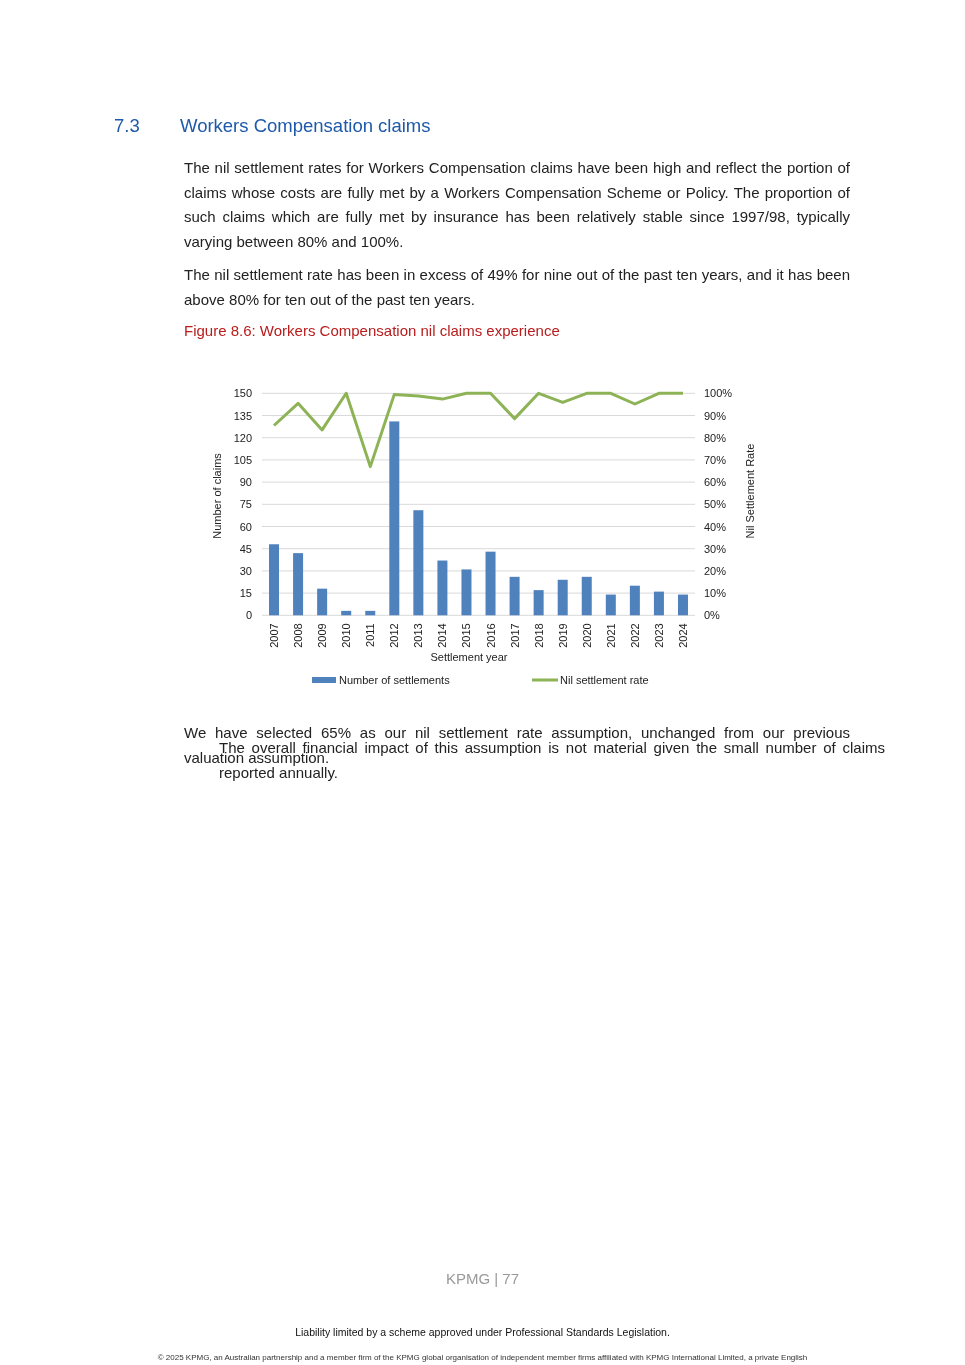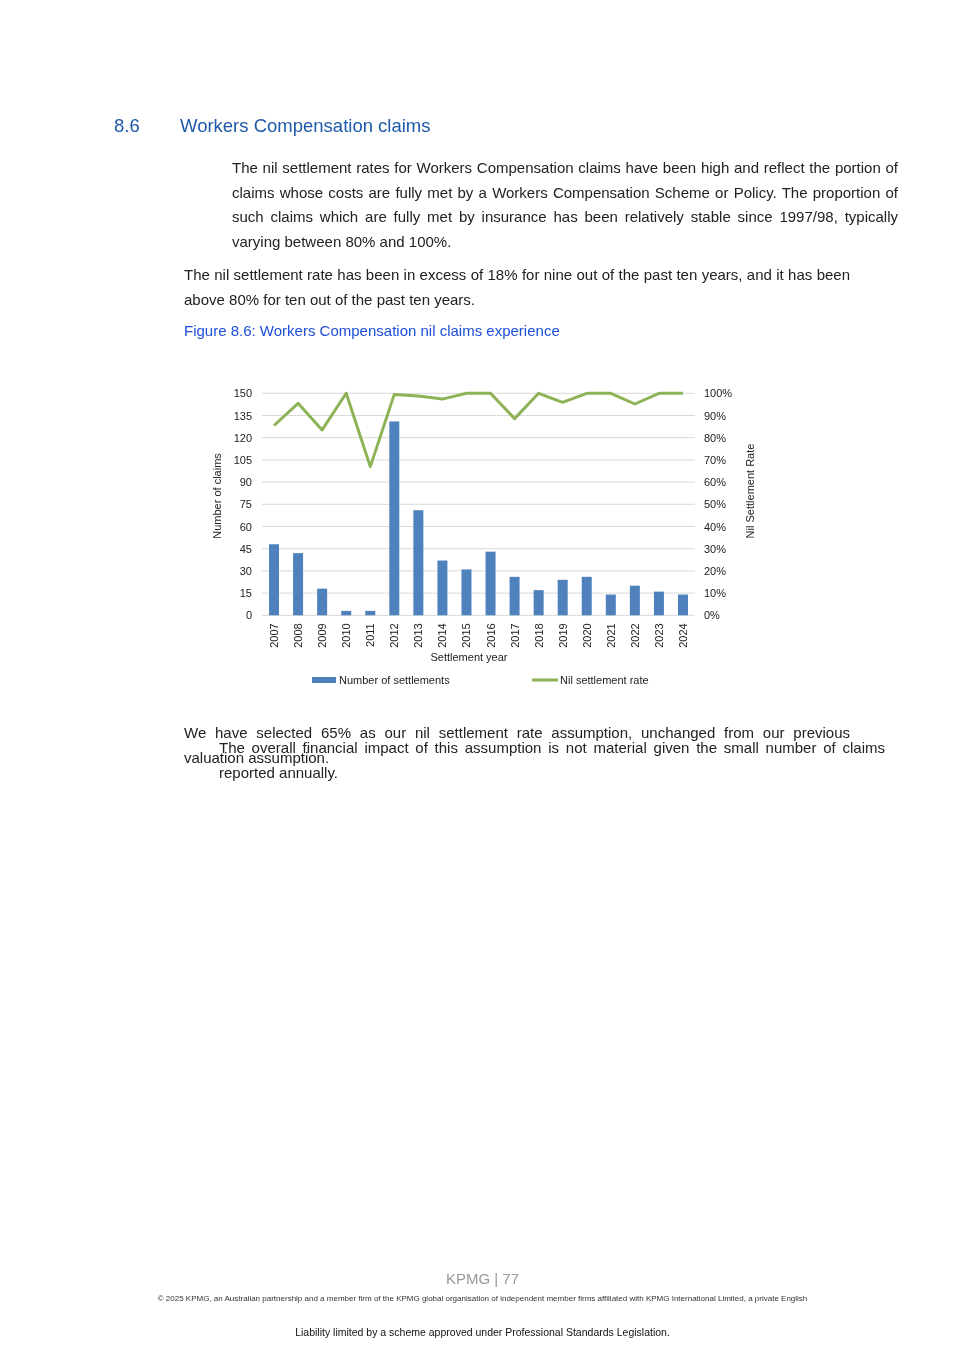--- a/index.html
+++ b/index.html
@@ -3,44 +3,44 @@
 <meta charset="utf-8">
 <style>
   html, body { margin: 0; padding: 0; background: #ffffff; }
   body { width: 965px; height: 1365px; position: relative; overflow: hidden;
          font-family: "Liberation Sans", sans-serif; color: #222; }
   .heading { position: absolute; top: 115px; left: 114px; font-size: 18.5px; color: #1e5aa8; }
   .heading .num { position: absolute; left: 0; top: 0; }
   .heading .title { position: absolute; left: 66px; top: 0; white-space: nowrap; }
   .body-text { position: absolute; left: 184px; width: 666px; font-size: 15px; line-height: 24.5px;
                color: #222; text-align: justify; margin: 0; }
-  .p1 { top: 156px; margin-left: 48px; }
+  .p1 { top: 156px; }
   .p2 { top: 263px; }
-  .fig-caption { position: absolute; top: 322px; left: 184px; font-size: 15px; color: #1d4ed8; }
+  .fig-caption { position: absolute; top: 322px; left: 184px; font-size: 15px; color: #b91c1c; }
   .p3 { top: 721px; }
   .p4 { top: 736px; margin-left: 35px; }
   #chart { position: absolute; left: 0; top: 0; width: 965px; height: 720px; pointer-events: none; }
   #chart text { font-family: "Liberation Sans", sans-serif; fill: #222; }
   .page-num { position: absolute; top: 1270px; left: 0; width: 965px; text-align: center;
               font-size: 15px; color: #999; }
-  .legal { position: absolute; top: 1294px; left: 100px; width: 765px; text-align: center;
+  .legal { position: absolute; top: 1353px; left: 100px; width: 765px; text-align: center;
            font-size: 8px; color: #333; line-height: 10.5px; }
   .liability { position: absolute; top: 1326px; left: 0; width: 965px; text-align: center;
                font-size: 10.5px; color: #111; }
 </style>
 </head>
 <body>
 
 <div class="heading">
-  <span class="num">8.6</span>
+  <span class="num">7.3</span>
   <span class="title">Workers Compensation claims</span>
 </div>
 
 <p class="body-text p1">The nil settlement rates for Workers Compensation claims have been high and reflect the portion of claims whose costs are fully met by a Workers Compensation Scheme or Policy. The proportion of such claims which are fully met by insurance has been relatively stable since 1997/98, typically varying between 80% and 100%.</p>
-<p class="body-text p2">The nil settlement rate has been in excess of 18% for nine out of the past ten years, and it has been above 80% for ten out of the past ten years.</p>
+<p class="body-text p2">The nil settlement rate has been in excess of 49% for nine out of the past ten years, and it has been above 80% for ten out of the past ten years.</p>
 
 <div class="fig-caption">Figure 8.6: Workers Compensation nil claims experience</div>
 
 <svg id="chart" xmlns="http://www.w3.org/2000/svg">
   <g id="grid">
       <line x1="262" x2="695" y1="615.3" y2="615.3" stroke="#d9d9d9" stroke-width="1"></line>
       <line x1="262" x2="695" y1="593.0999999999999" y2="593.0999999999999" stroke="#d9d9d9" stroke-width="1"></line>
       <line x1="262" x2="695" y1="570.9" y2="570.9" stroke="#d9d9d9" stroke-width="1"></line>
       <line x1="262" x2="695" y1="548.6999999999999" y2="548.6999999999999" stroke="#d9d9d9" stroke-width="1"></line>
       <line x1="262" x2="695" y1="526.5" y2="526.5" stroke="#d9d9d9" stroke-width="1"></line>

